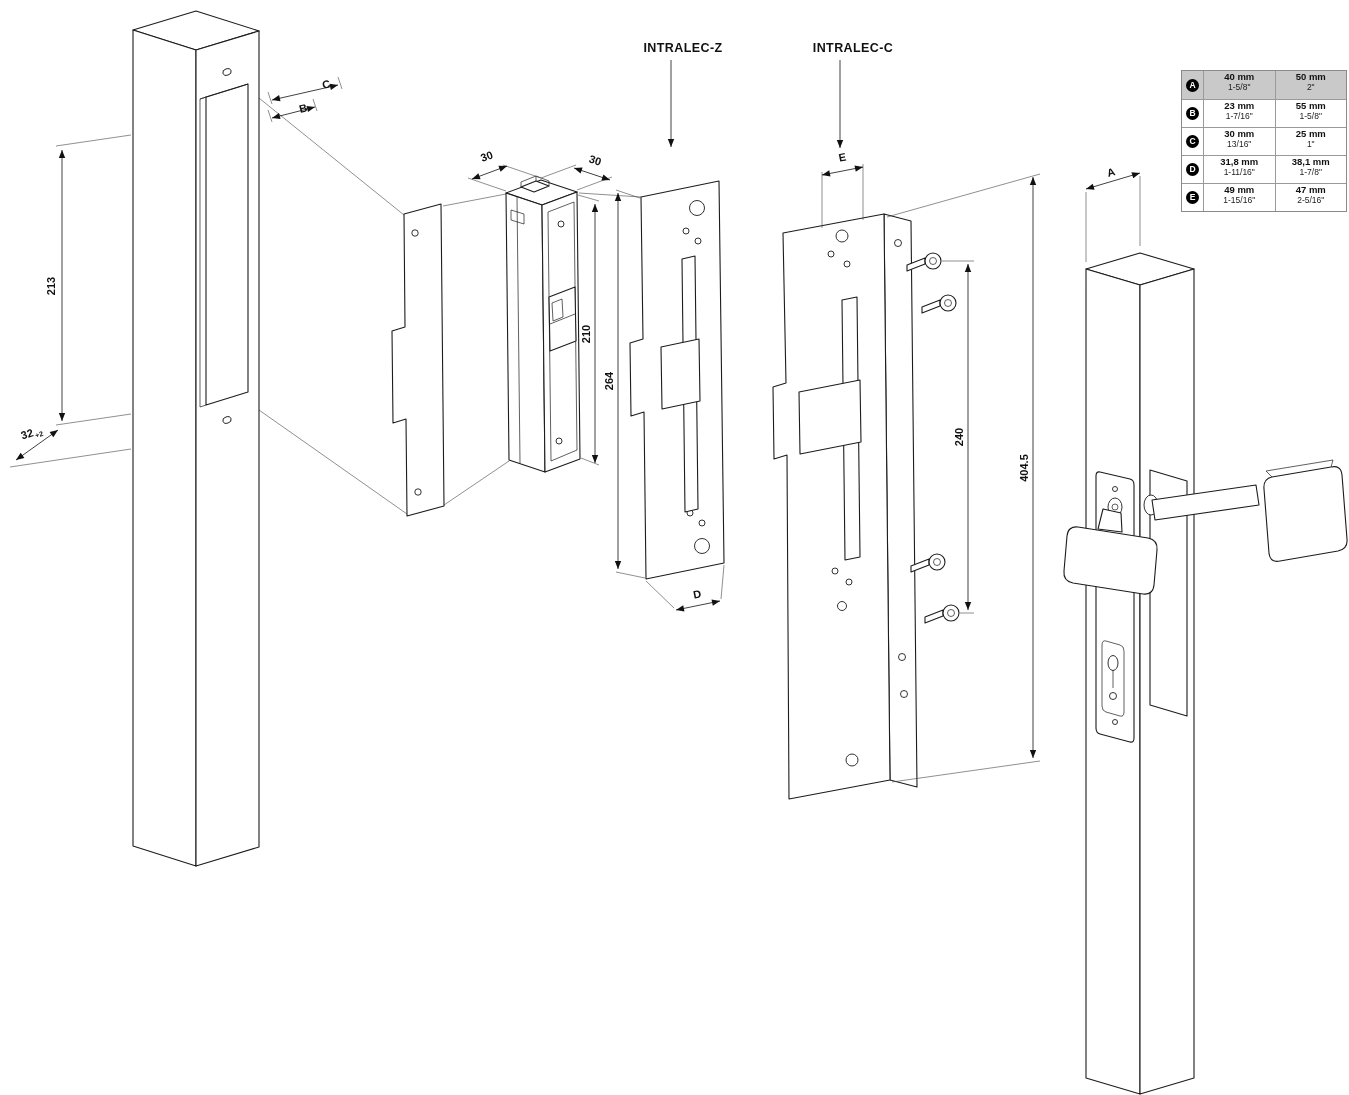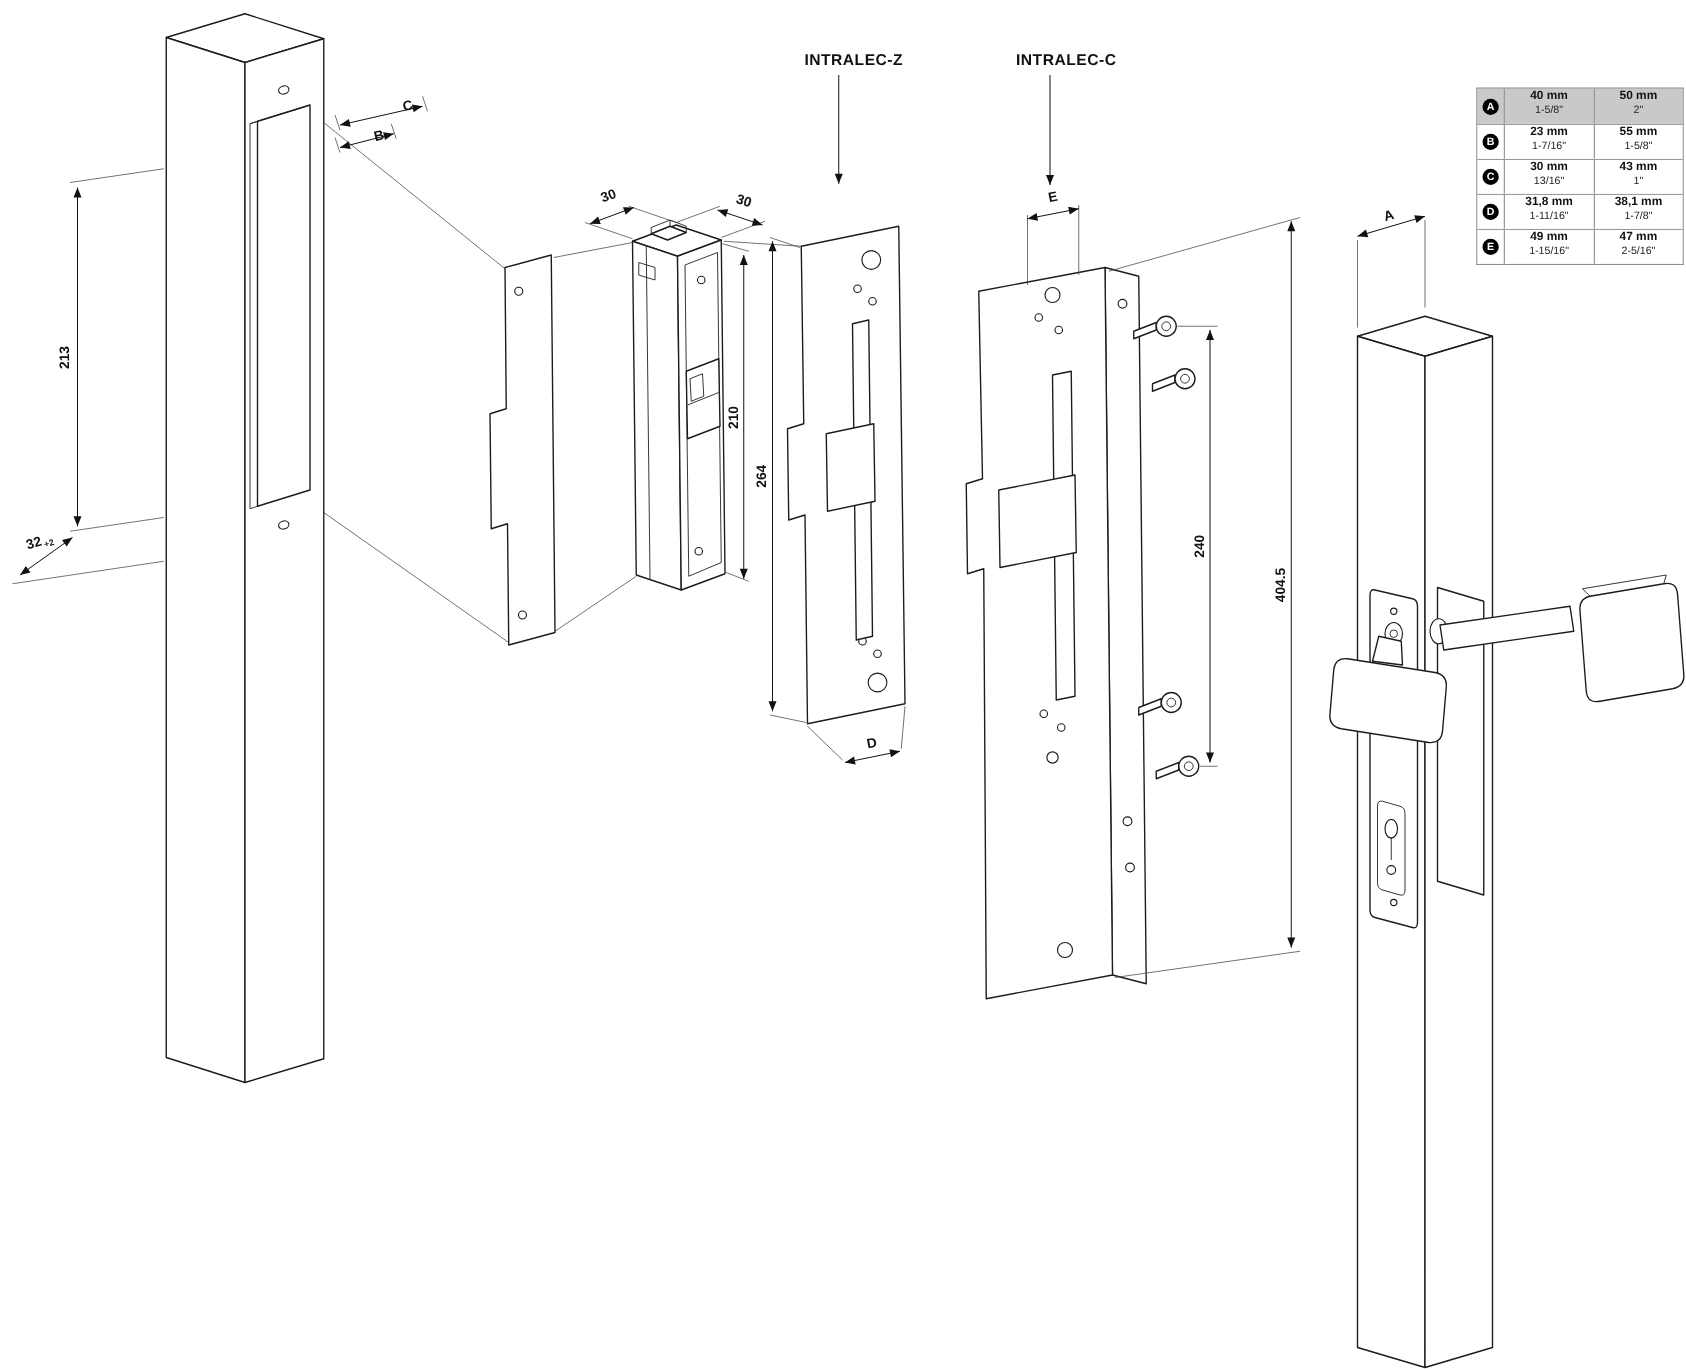--- a/index.html
+++ b/index.html
@@ -283,21 +283,21 @@
   </div>
   <div class="trow">
     <div class="tbadge">
           <span>C</span>
         </div>
     <div class="tcell">
       <span class="mm">30 mm</span>
       <span class="in">13/16"</span>
     </div>
     <div class="tcell">
-      <span class="mm">43 mm</span>
+      <span class="mm">25 mm</span>
       <span class="in">1"</span>
     </div>
   </div>
   <div class="trow">
     <div class="tbadge">
           <span>D</span>
         </div>
     <div class="tcell">
       <span class="mm">31,8 mm</span>
       <span class="in">1-11/16"</span>

